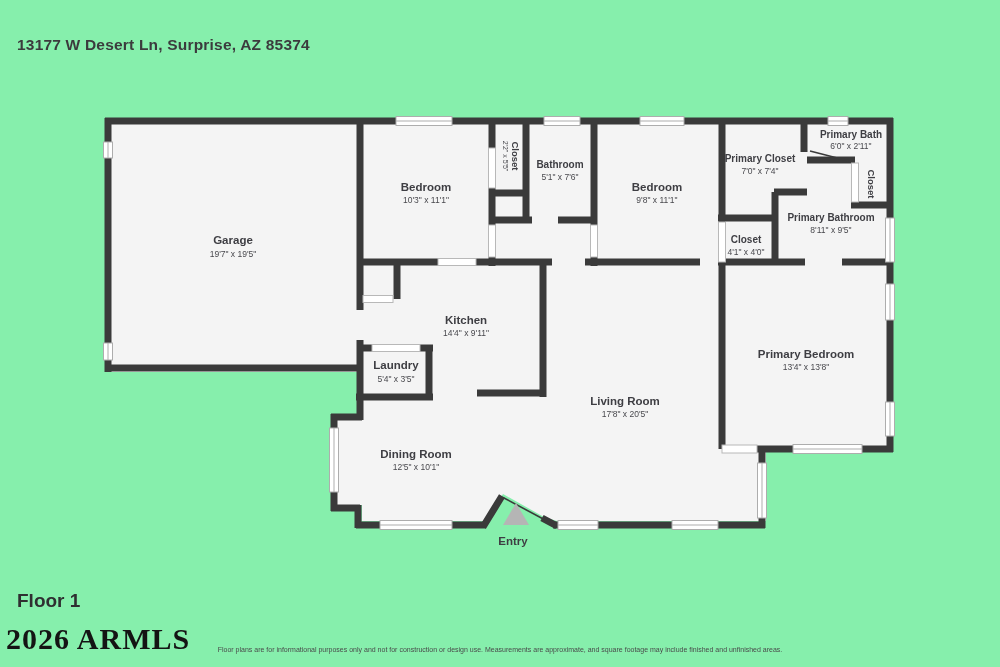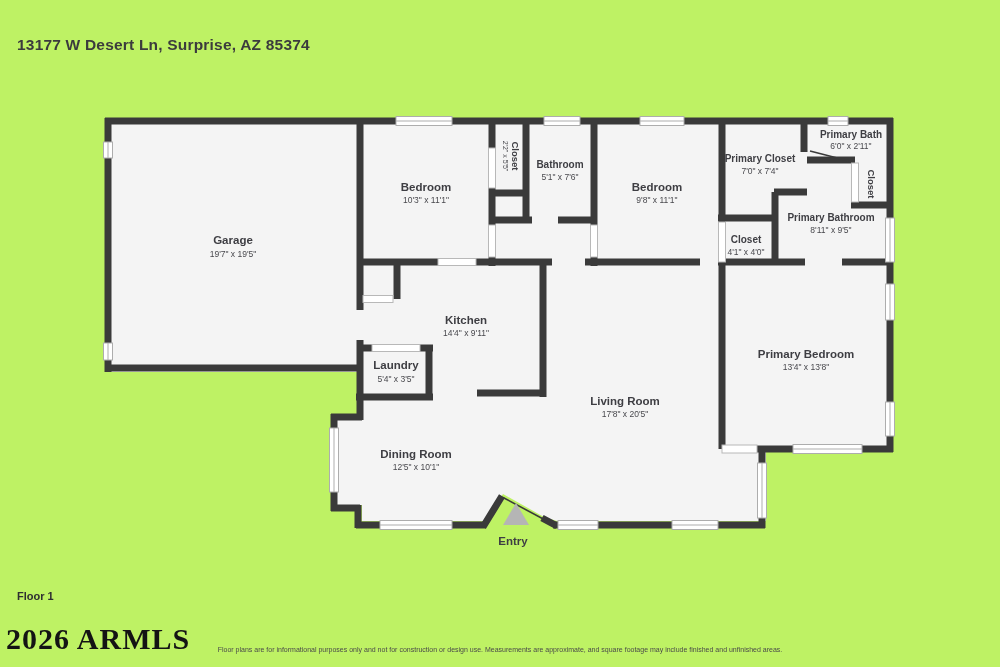--- a/index.html
+++ b/index.html
@@ -1,20 +1,20 @@
 <!DOCTYPE html>
 <html><head>
 <meta charset="utf-8">
 <style>
   html,body{margin:0;padding:0;background:#fff;}
-  #page{position:relative;width:1000px;height:667px;background:#bef264;overflow:hidden;
+  #page{position:relative;width:1000px;height:667px;background:#86efac;overflow:hidden;
         font-family:"Liberation Sans",sans-serif;}
   #title{position:absolute;left:17px;top:36px;font-size:15.5px;font-weight:bold;
          color:#3b3b3d;letter-spacing:.2px;}
-  #floor-label{position:absolute;left:17px;top:590px;font-size:11px;font-weight:bold;color:#2f2f31;}
+  #floor-label{position:absolute;left:17px;top:590px;font-size:19px;font-weight:bold;color:#2f2f31;}
   #watermark{position:absolute;left:6px;top:622px;font-size:30px;font-weight:bold;
              font-family:"Liberation Serif",serif;color:#141414;letter-spacing:1px;}
   #disclaimer{position:absolute;left:0;right:0;top:646px;text-align:center;
               font-size:7px;color:#4a4a4a;}
   svg text{fill:#3e3e43;}
   .rn{font-weight:bold;font-size:11.5px;}
   .rd{font-size:8.5px;fill:#48484d;}
   .rn-s{font-weight:bold;font-size:10px;}
   .rn-v{font-weight:bold;font-size:9.5px;}
   .rd-v{font-size:7px;fill:#48484d;}

